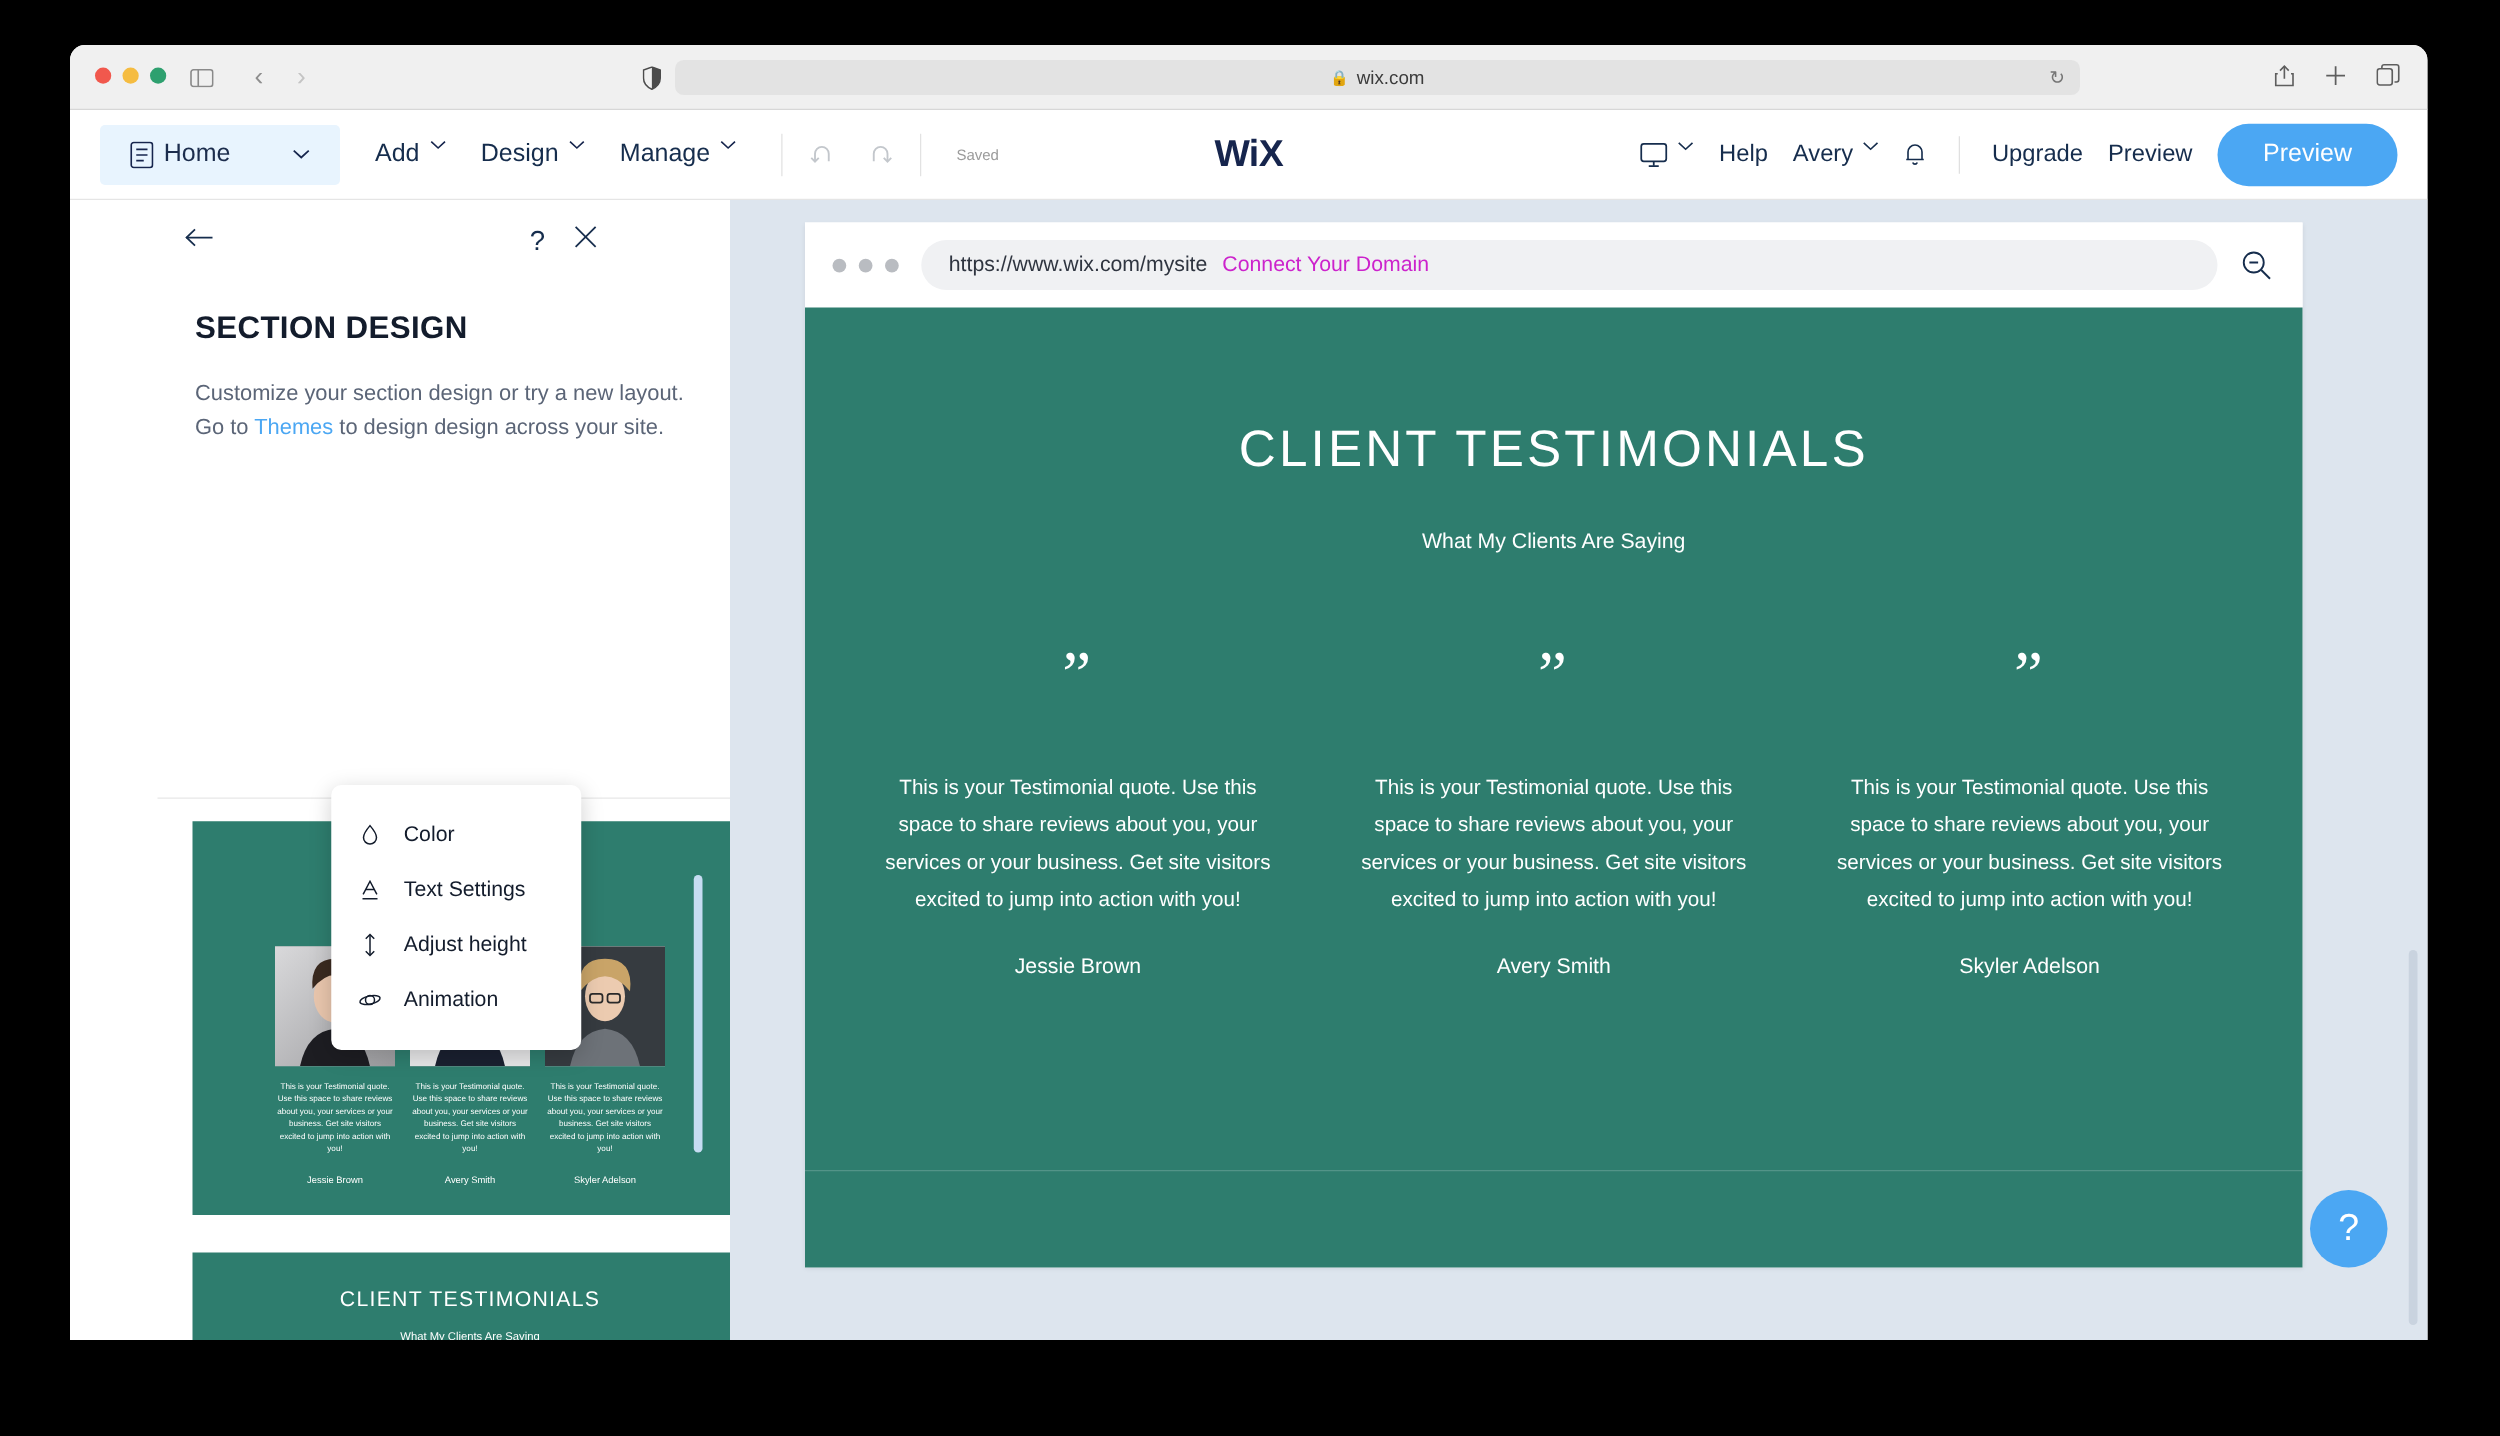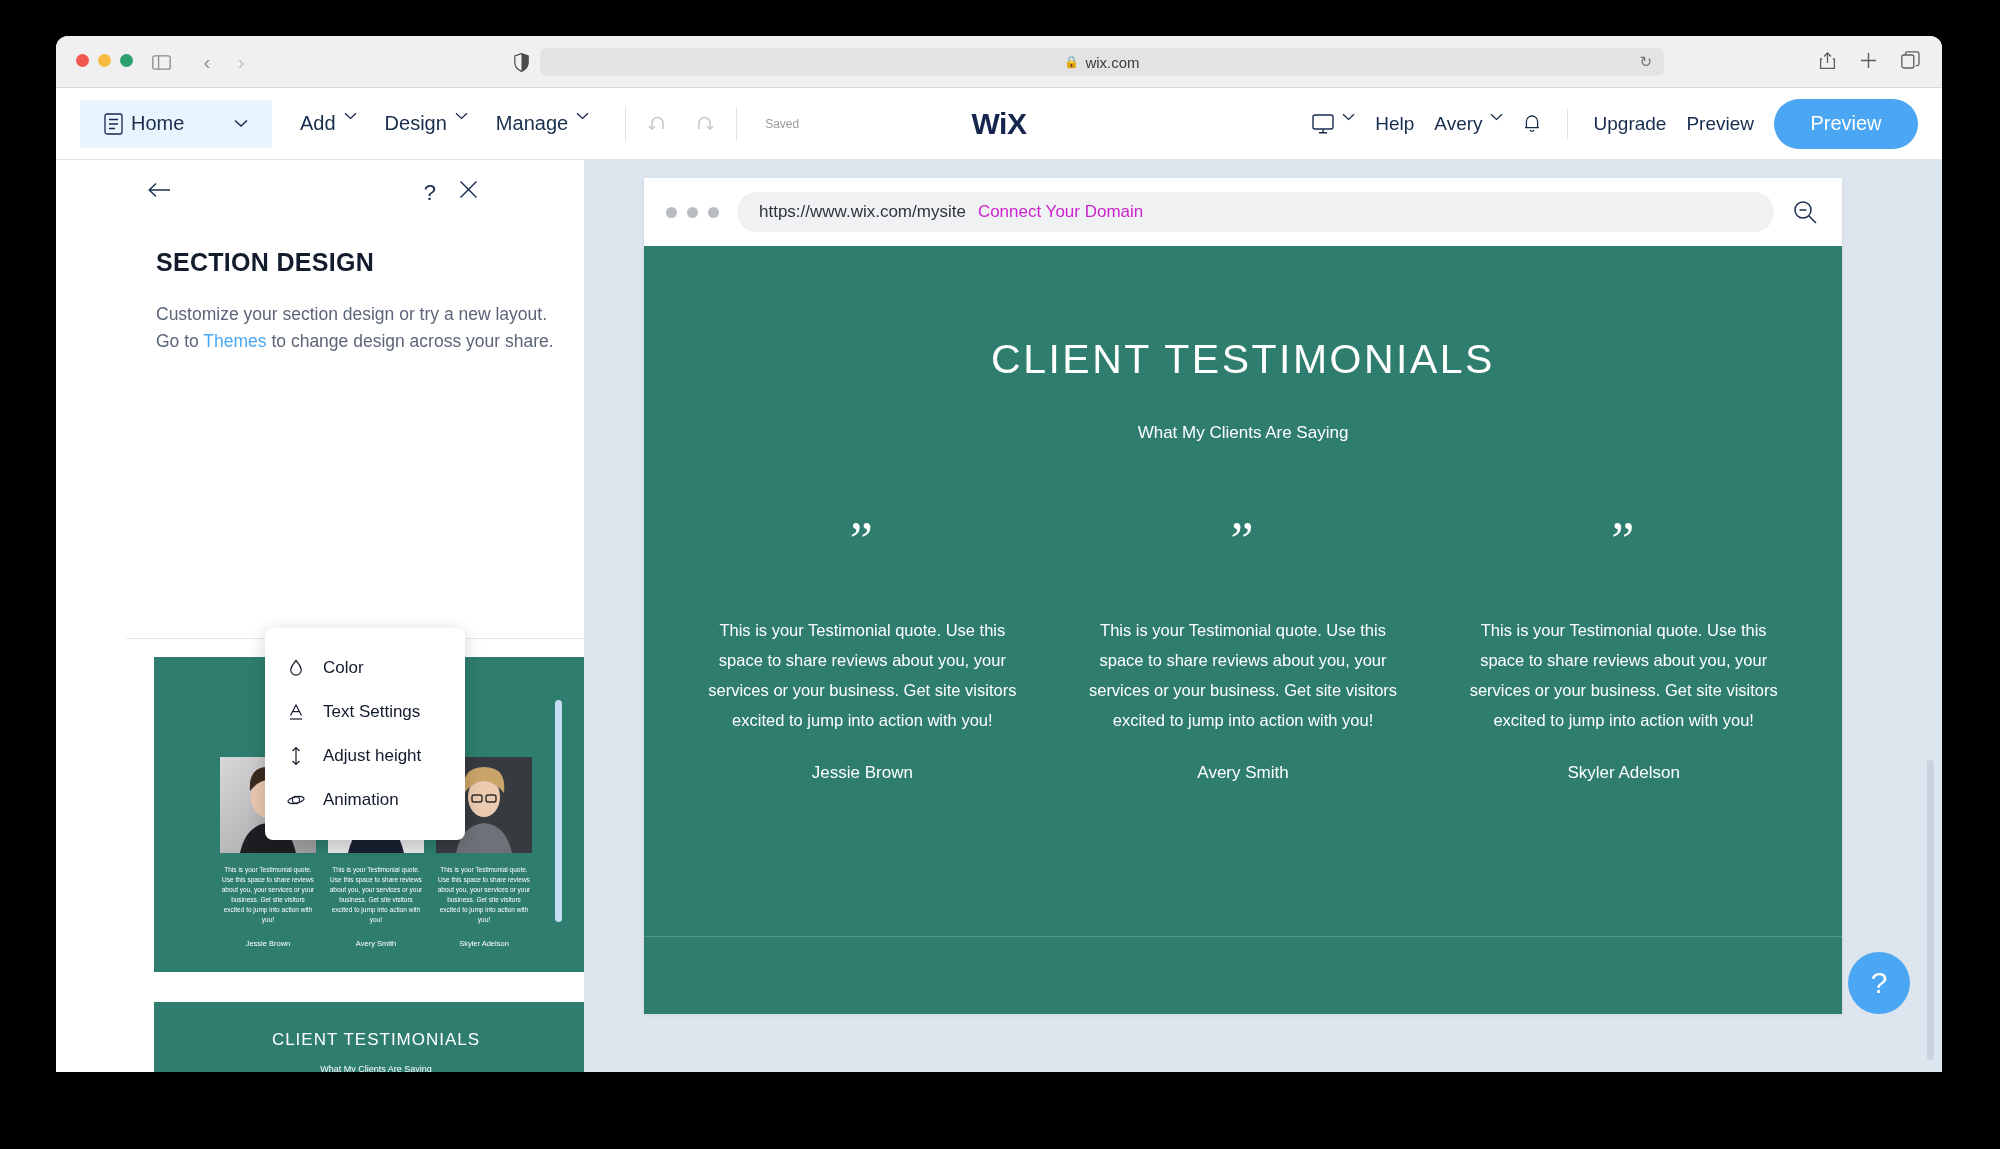--- a/index.html
+++ b/index.html
@@ -563,21 +563,21 @@
               <line x1="1.5" y1="1.5" x2="17.5" y2="17.5"></line>
               <line x1="17.5" y1="1.5" x2="1.5" y2="17.5"></line>
             </svg>
           </span>
         </div>
 
         <div id="panel-title">SECTION DESIGN</div>
 
         <div id="panel-desc">
           <span>Customize your section design or try a new layout.</span><br>
-          <span>Go to </span><a href="#">Themes</a><span> to change design across your share.</span>
+          <span>Go to </span><a href="#">Themes</a><span> to design design across your site.</span>
         </div>
 
 
         <div id="panel-divider"></div>
 
         <div id="thumb-list">
 
           <div class="thumb">
             <div class="thumb-row" style="margin-top:100px;">
               <div class="thumb-photo">

